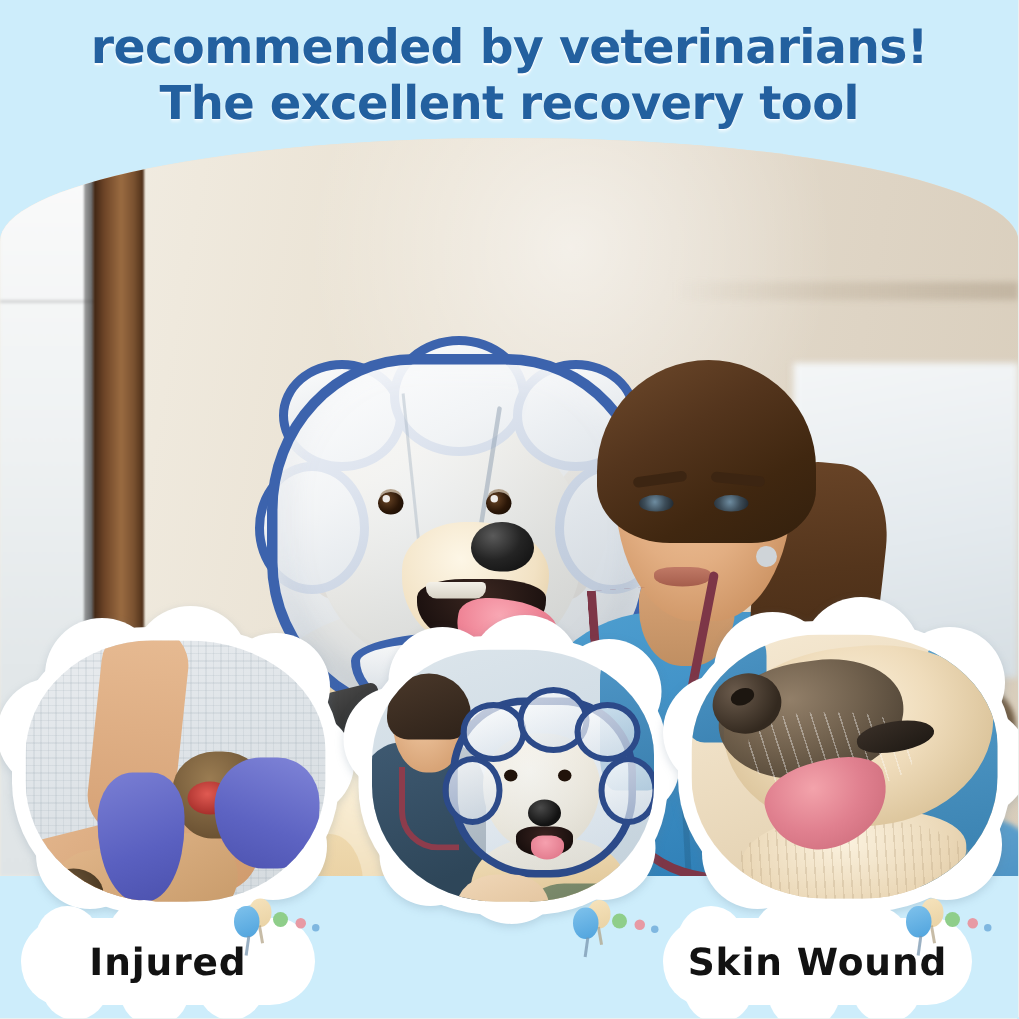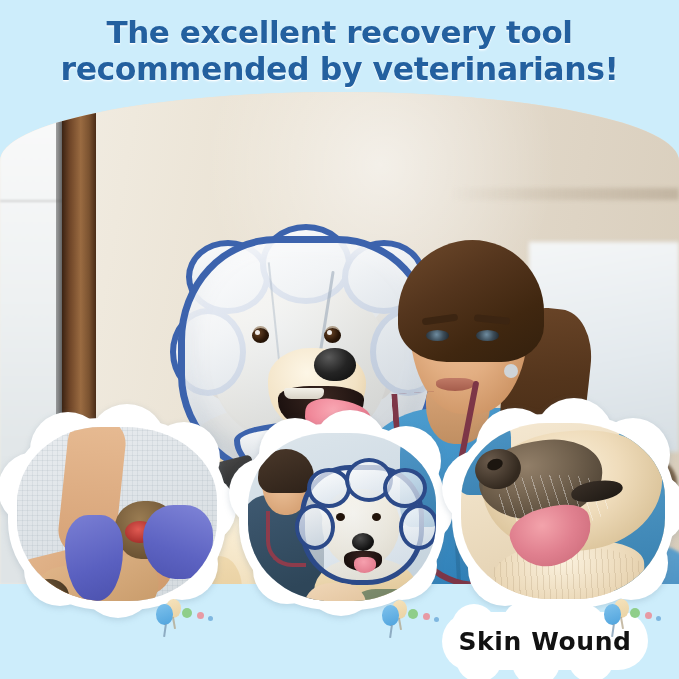--- a/index.html
+++ b/index.html
@@ -772,22 +772,22 @@
   .dot.green { left: 30px; top: 10px; width: 10px; height: 10px; background: #8fce8a; }
   .dot.pink  { left: 45px; top: 14px; width: 7px;  height: 7px;  background: #e79aa4; }
   .dot.blue  { left: 56px; top: 18px; width: 5px;  height: 5px;  background: #7fb7e0; }
 </style>
 </head>
 <body>
 
 <div id="banner">
 
   <div class="headline">
+    <span class="headline-line l2">recommended by veterinarians!</span>
     <span class="headline-line l1">The excellent recovery tool</span>
-    <span class="headline-line l2">recommended by veterinarians!</span>
   </div>
 
   <div class="hero">
     <div class="hero-scene">
 
       <div class="wall"></div>
       <div class="wall-light"></div>
       <div class="door-glass"></div>
       <div class="door-edge"></div>
       <div class="door-frame"></div>
@@ -940,20 +940,31 @@
         <div class="ph3-snout"></div>
         <div class="ph3-whiskers"></div>
         <div class="ph3-nose"></div>
         <div class="ph3-nostril"></div>
         <div class="ph3-lip"></div>
         <div class="ph3-tongue"></div>
       </div>
     </div>
   </div>
 
+  <div class="label-badge badge-1">
+    <div class="badge-bg"></div>
+    <div class="badge-lobe" style="left:10px;  top:-8px; width:42px; height:42px;"></div>
+    <div class="badge-lobe" style="left:58px;  top:-12px;width:48px; height:48px;"></div>
+    <div class="badge-lobe" style="left:112px; top:-8px; width:44px; height:44px;"></div>
+    <div class="badge-lobe" style="left:150px; top:0px;  width:40px; height:40px;"></div>
+    <div class="badge-lobe" style="left:14px;  top:24px; width:44px; height:44px;"></div>
+    <div class="badge-lobe" style="left:66px;  top:26px; width:46px; height:46px;"></div>
+    <div class="badge-lobe" style="left:118px; top:24px; width:44px; height:44px;"></div>
+    <div class="badge-text">Injured</div>
+  </div>
 
 
   <div class="label-badge badge-3">
     <div class="badge-bg"></div>
     <div class="badge-lobe" style="left:10px;  top:-8px; width:44px; height:44px;"></div>
     <div class="badge-lobe" style="left:60px;  top:-12px;width:50px; height:50px;"></div>
     <div class="badge-lobe" style="left:118px; top:-8px; width:46px; height:46px;"></div>
     <div class="badge-lobe" style="left:158px; top:0px;  width:42px; height:42px;"></div>
     <div class="badge-lobe" style="left:14px;  top:24px; width:46px; height:46px;"></div>
     <div class="badge-lobe" style="left:70px;  top:26px; width:48px; height:48px;"></div>

